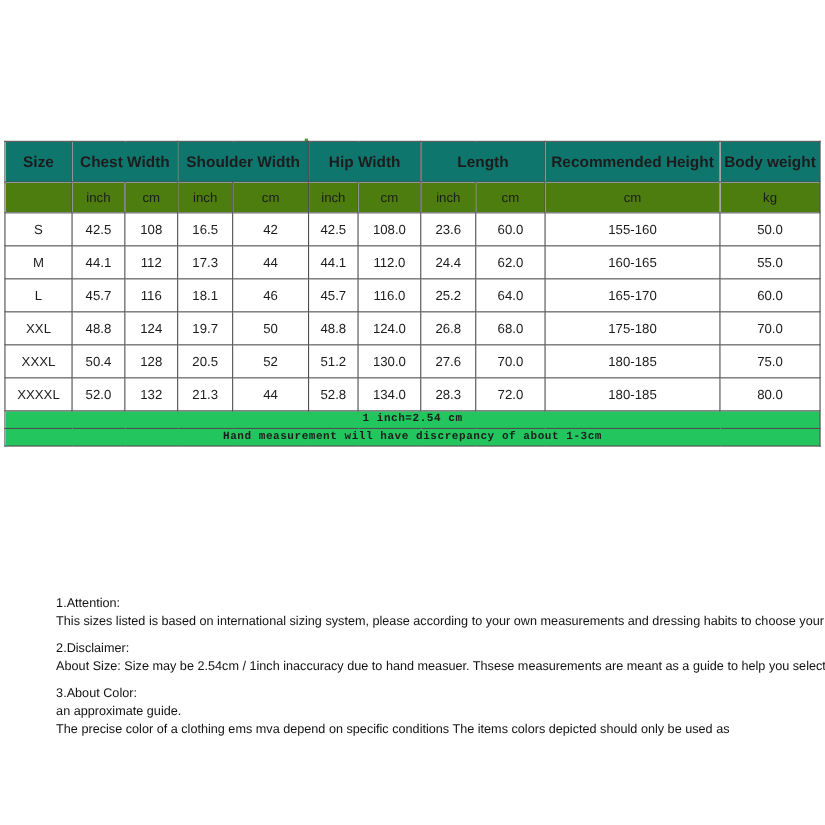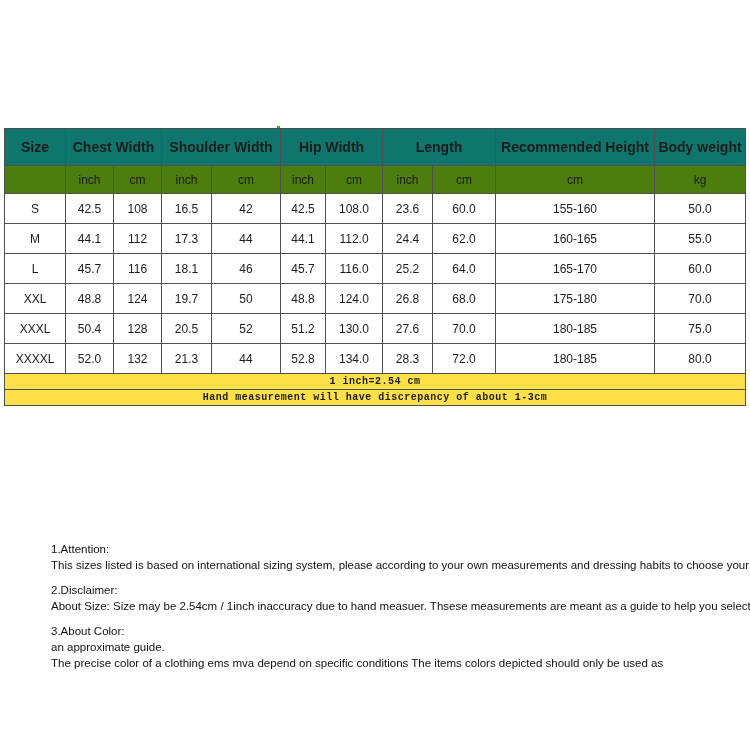--- a/index.html
+++ b/index.html
@@ -42,21 +42,21 @@
     font-size: 12px;
     font-weight: normal;
     height: 27px;
   }
   .data-row td {
     background: #ffffff;
     font-size: 12px;
     height: 29px;
   }
   .footnote-row td {
-    background: #fde047;
+    background: #22c55e;
     font-family: "Liberation Mono", "DejaVu Sans Mono", monospace;
     font-size: 10px;
     font-weight: bold;
     height: 15px;
     letter-spacing: 0.5px;
   }
   .green-artifact {
     position: absolute;
     left: 277px;
     top: 126px;

